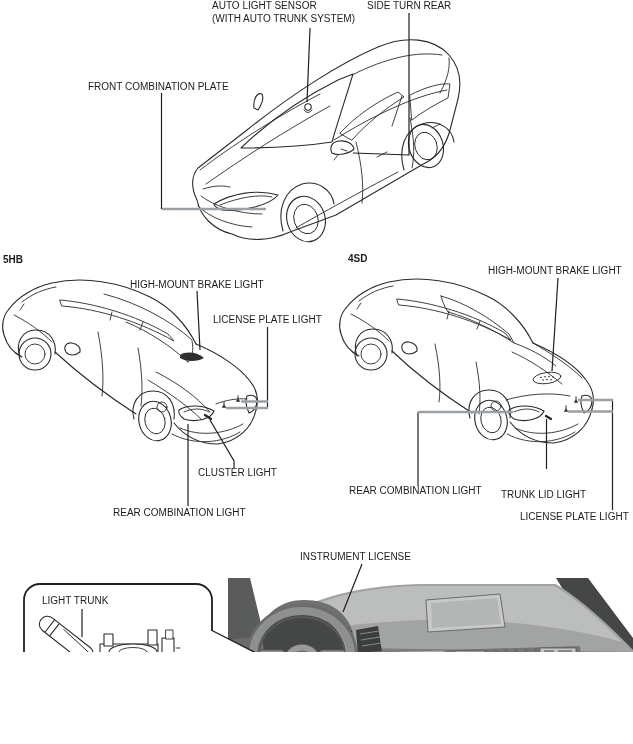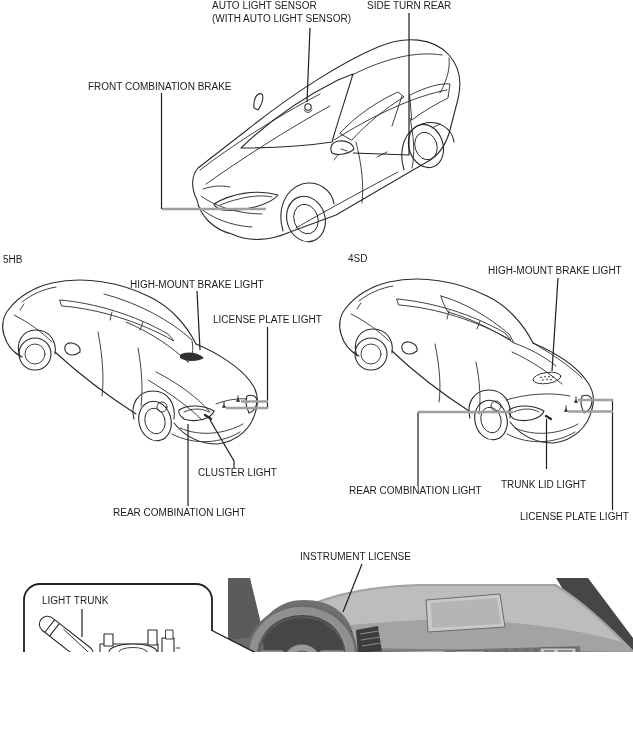--- a/index.html
+++ b/index.html
@@ -1,20 +1,20 @@
 <!DOCTYPE html>
 <html><head>
 <meta charset="utf-8">
 <style>
   html,body{margin:0;padding:0;background:#ffffff;}
   .stage{position:relative;width:633px;height:652px;background:#ffffff;overflow:hidden;
          font-family:"Liberation Sans","DejaVu Sans",sans-serif;}
   .stage svg{position:absolute;left:0;top:0;}
   .lbl{position:absolute;font-size:10px;line-height:12.5px;color:#1c1c1c;white-space:nowrap;}
-  .badge{font-weight:normal;font-size:10px;}
+  .badge{font-weight:bold;font-size:10px;}
   .ln{fill:none;stroke:#2b2b2b;stroke-width:1.1;stroke-linecap:round;stroke-linejoin:round;}
   .thin{stroke-width:0.9;}
   .lead{fill:none;stroke:#1f1f1f;stroke-width:1.2;stroke-linecap:butt;}
   .gbar{fill:none;stroke:#9ba0a4;stroke-width:2.4;stroke-linecap:butt;}
   .ph{stroke:none;}
 </style>
 </head>
 <body>
 
 <div class="stage">
@@ -313,33 +313,33 @@
         <rect x="124" y="670" width="17" height="8" fill="#ffffff"></rect>
         <path class="thin" d="M118,664 v4 M123,664 v4 M128,664 v4 M133,664 v4 M138,664 v4 M143,664 v4"></path>
         <path class="thin" d="M100,656 h-6 M176,648 h4"></path>
       </g>
     </g>
   </g>
 </svg>
 
   <div class="lbl" style="left:212px;top:0px">
     <div>AUTO LIGHT SENSOR</div>
-    <div>(WITH AUTO LIGHT SENSOR)</div>
+    <div>(WITH AUTO TRUNK SYSTEM)</div>
   </div>
   <div class="lbl" style="left:367px;top:0px">SIDE TURN REAR</div>
-  <div class="lbl" style="left:88px;top:81px">FRONT COMBINATION BRAKE</div>
+  <div class="lbl" style="left:88px;top:81px">FRONT COMBINATION PLATE</div>
 
   <div class="lbl badge" style="left:3px;top:254px">5HB</div>
   <div class="lbl" style="left:130px;top:279px">HIGH-MOUNT BRAKE LIGHT</div>
   <div class="lbl" style="left:213px;top:314px">LICENSE PLATE LIGHT</div>
   <div class="lbl" style="left:198px;top:467px">CLUSTER LIGHT</div>
   <div class="lbl" style="left:113px;top:507px">REAR COMBINATION LIGHT</div>
 
   <div class="lbl badge" style="left:348px;top:253px">4SD</div>
   <div class="lbl" style="left:488px;top:265px">HIGH-MOUNT BRAKE LIGHT</div>
-  <div class="lbl" style="left:501px;top:479px">TRUNK LID LIGHT</div>
+  <div class="lbl" style="left:501px;top:489px">TRUNK LID LIGHT</div>
   <div class="lbl" style="left:349px;top:485px">REAR COMBINATION LIGHT</div>
   <div class="lbl" style="left:520px;top:511px">LICENSE PLATE LIGHT</div>
 
   <div class="lbl" style="left:300px;top:551px">INSTRUMENT LICENSE</div>
   <div class="lbl" style="left:42px;top:595px">LIGHT TRUNK</div>
 
 </div>
 
 </body></html>

